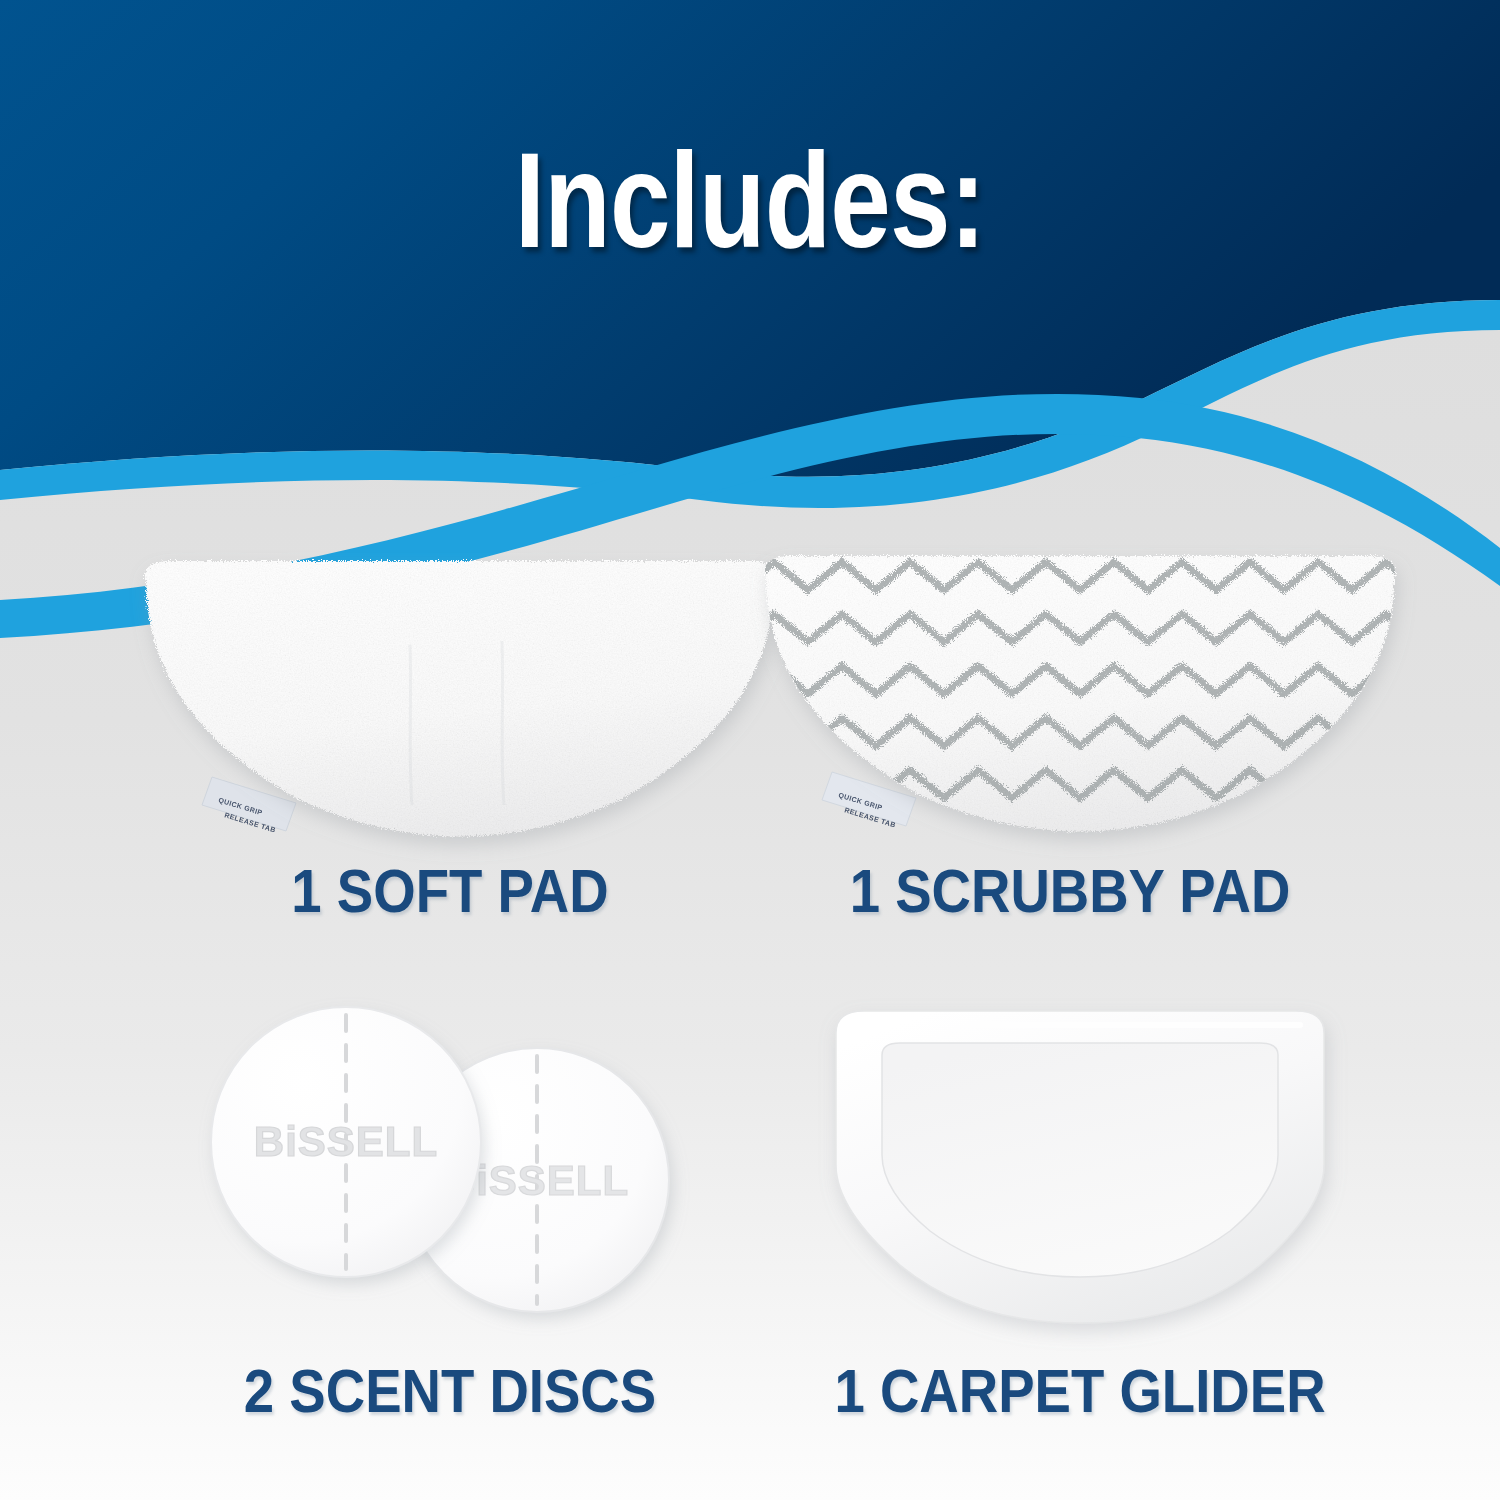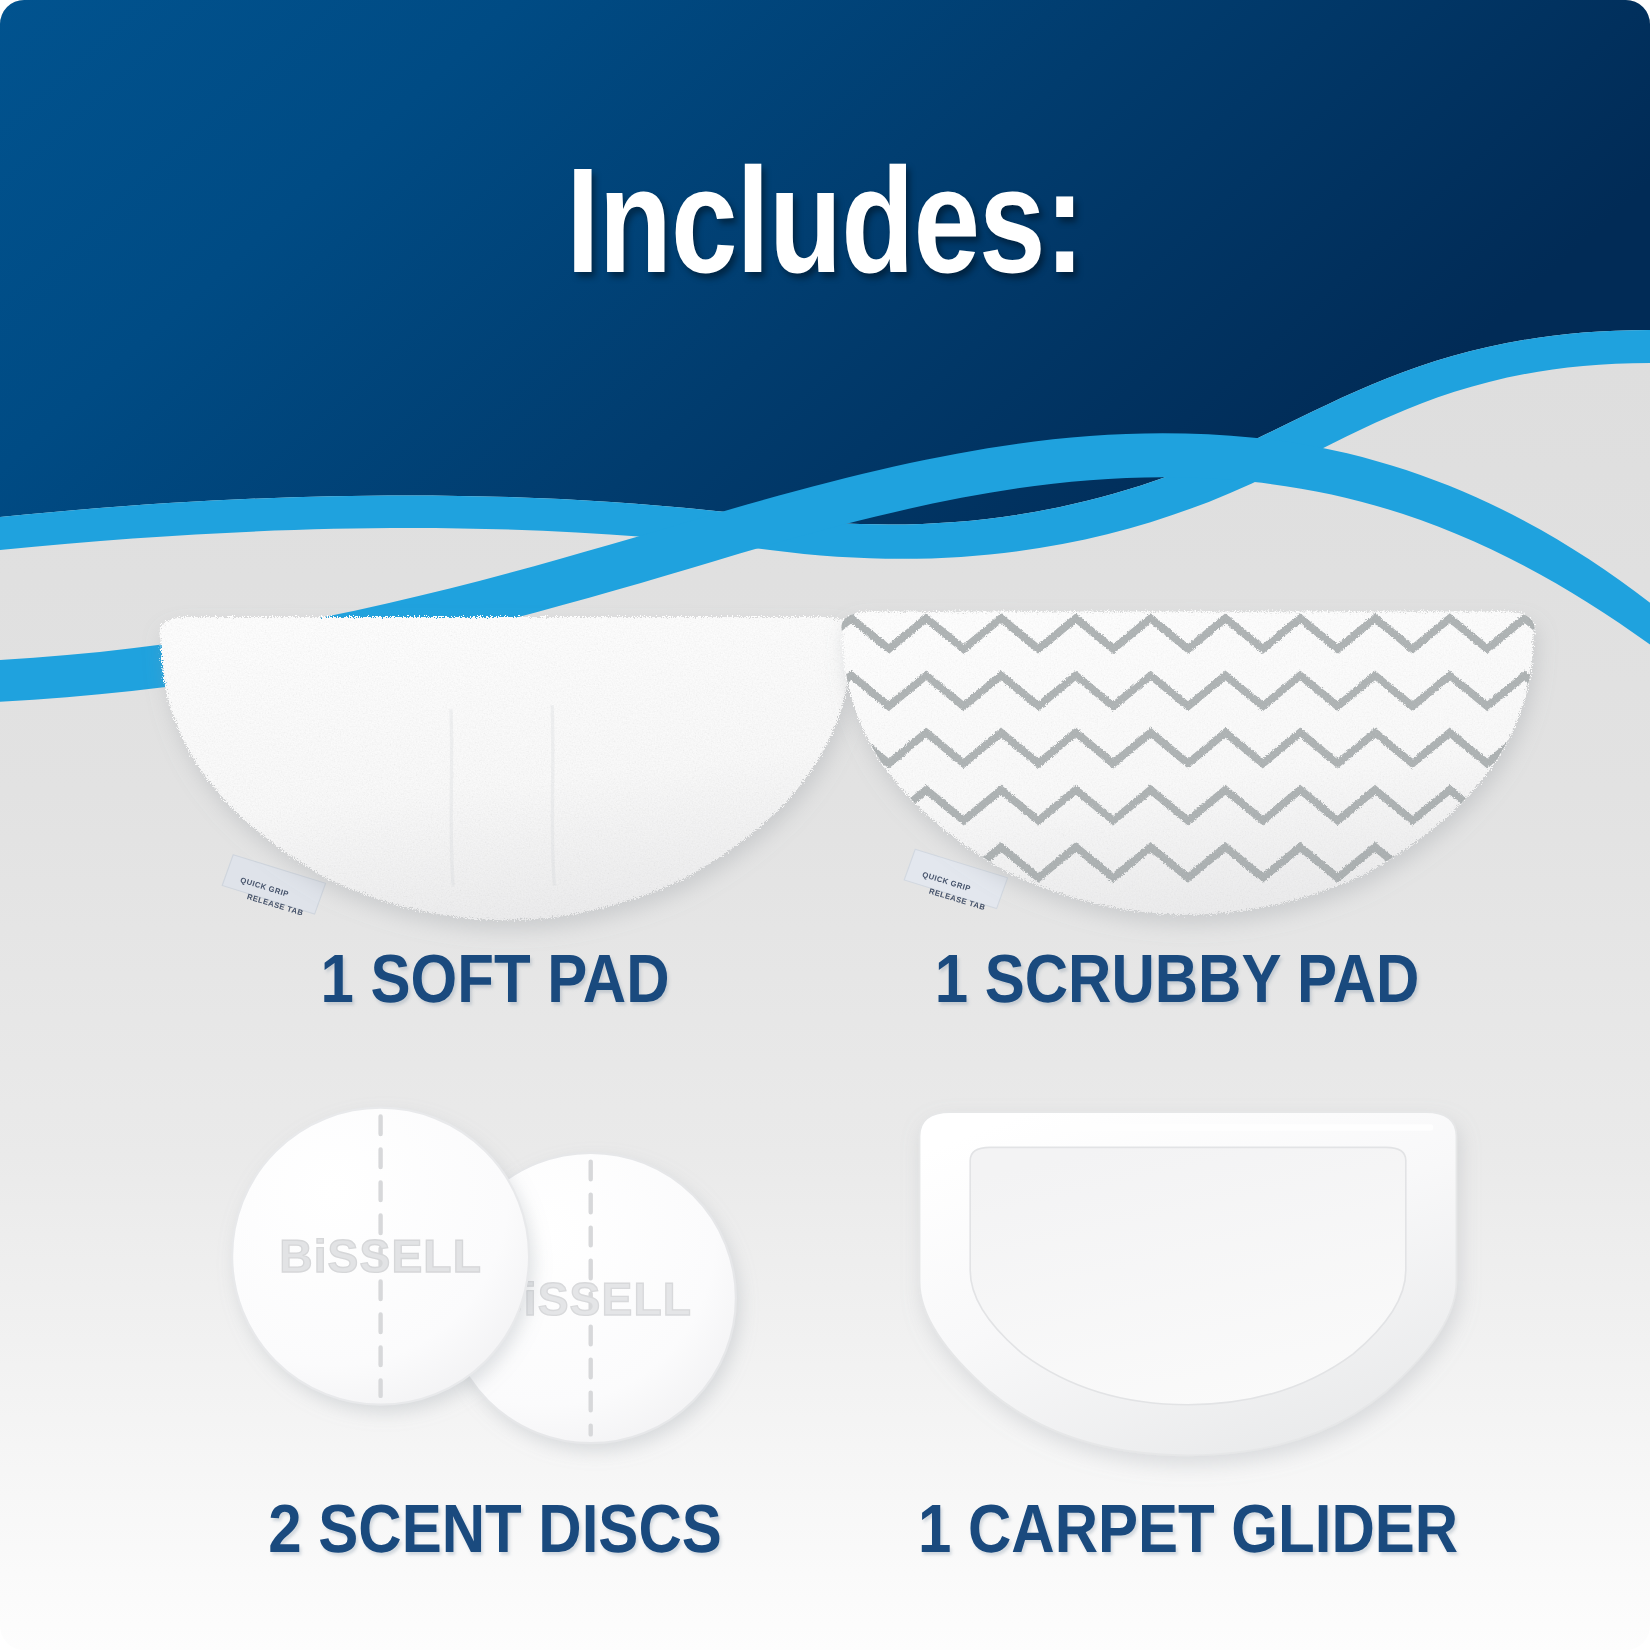--- a/index.html
+++ b/index.html
@@ -10,21 +10,20 @@
     position:relative;
   }
 
   
   #canvas {
     position:relative;
     width:1500px; height:1500px;
     overflow:hidden;
     background:
       linear-gradient(180deg,#dbdbdc 0%,#dedede 22%,#e2e2e2 48%,#eaeaea 70%,#f4f4f4 86%,#fdfdfd 100%);
-    border-radius: 22px;
   }
 
   
   #header-band {
     position:absolute; left:0; top:0; width:1500px; height:640px;
     pointer-events:none;
   }
   #header-band svg { display:block; width:1500px; height:640px; }
 
   

